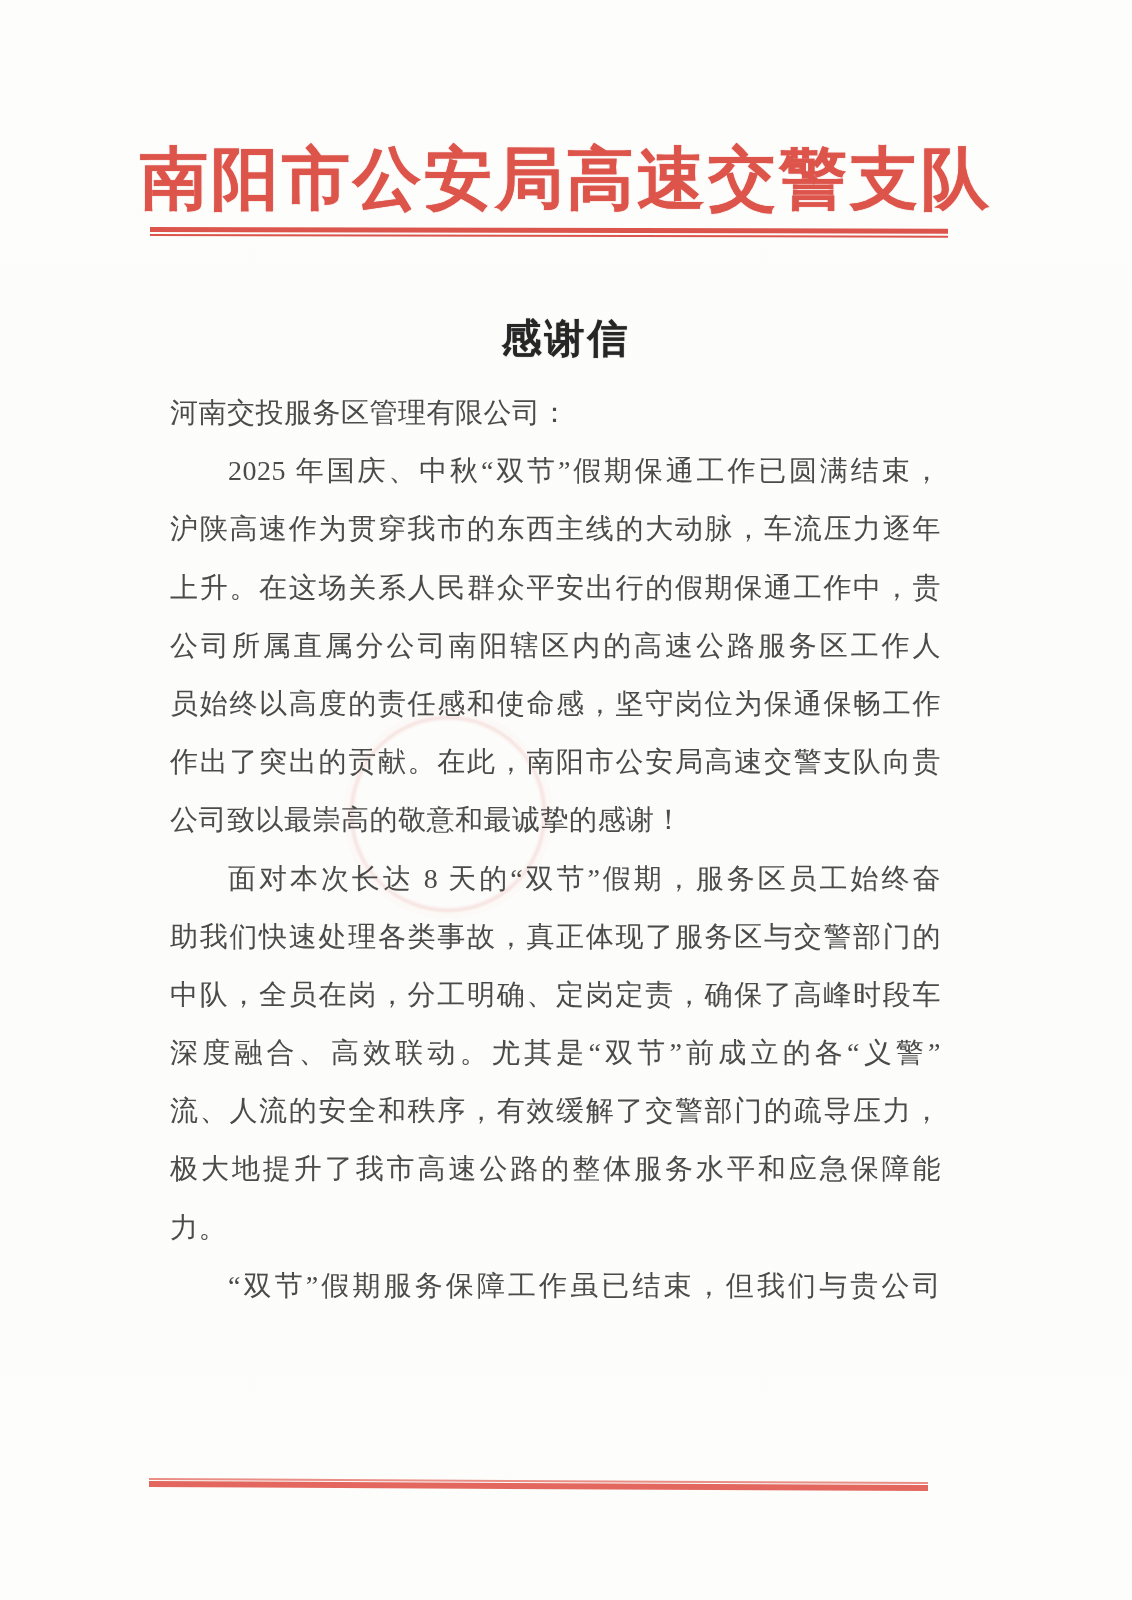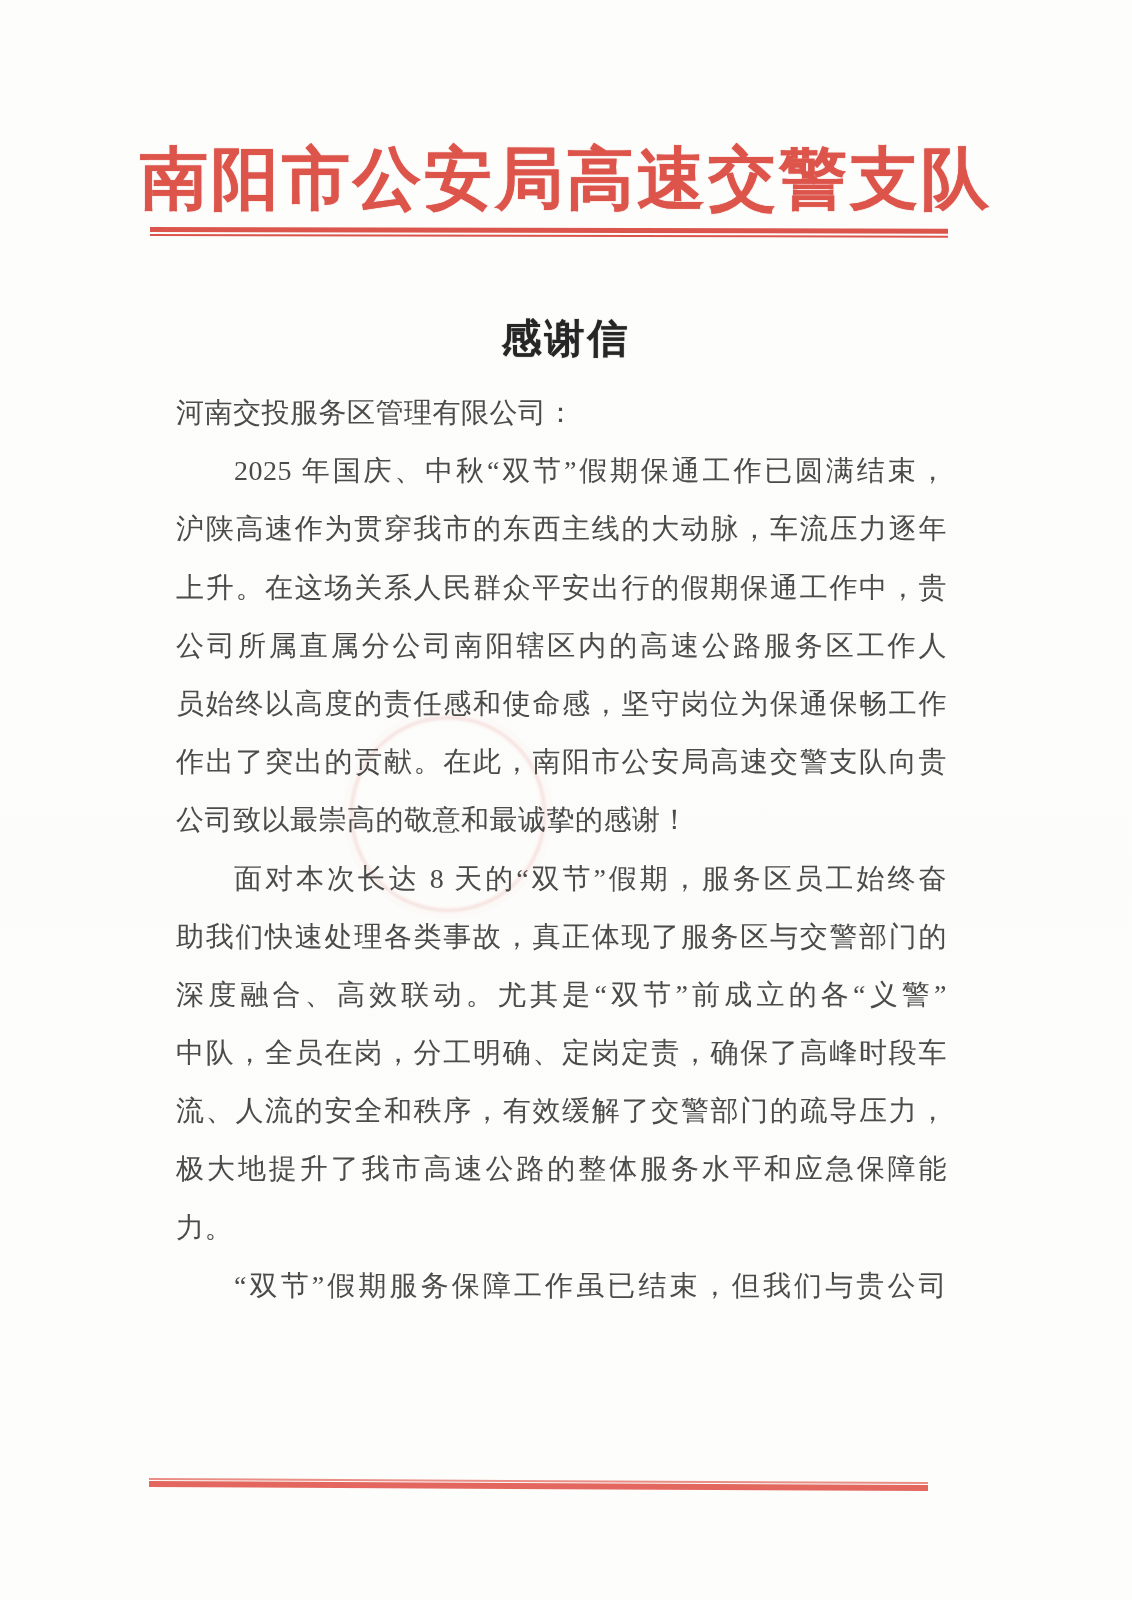--- a/index.html
+++ b/index.html
@@ -63,21 +63,21 @@
     letter-spacing: 3px;
     color: #262626;
     text-shadow: 0 0 1px rgba(30,30,30,0.7);
     margin-top: 32px;
   }
 
   
   .body-text {
     position: absolute;
     top: 384px;
-    left: 176px;
+    left: 170px;
     width: 771px;
     color: #4b4b49;
   }
   .body-line {
     height: 58.2px;
     line-height: 58.2px;
     font-size: 28px;
     letter-spacing: 0.5px;
     white-space: nowrap;
     text-align: left;
@@ -151,22 +151,22 @@
       <div class="body-line">河南交投服务区管理有限公司：</div>
       <div class="body-line indent justify">2025 年国庆、中秋“双节”假期保通工作已圆满结束，</div>
       <div class="body-line justify">沪陕高速作为贯穿我市的东西主线的大动脉，车流压力逐年</div>
       <div class="body-line justify">上升。在这场关系人民群众平安出行的假期保通工作中，贵</div>
       <div class="body-line justify">公司所属直属分公司南阳辖区内的高速公路服务区工作人</div>
       <div class="body-line justify">员始终以高度的责任感和使命感，坚守岗位为保通保畅工作</div>
       <div class="body-line justify">作出了突出的贡献。在此，南阳市公安局高速交警支队向贵</div>
       <div class="body-line">公司致以最崇高的敬意和最诚挚的感谢！</div>
       <div class="body-line indent justify">面对本次长达 8 天的“双节”假期，服务区员工始终奋</div>
       <div class="body-line justify">助我们快速处理各类事故，真正体现了服务区与交警部门的</div>
+      <div class="body-line justify">中队，全员在岗，分工明确、定岗定责，确保了高峰时段车</div>
       <div class="body-line justify">深度融合、高效联动。尤其是“双节”前成立的各“义警”</div>
-      <div class="body-line justify">中队，全员在岗，分工明确、定岗定责，确保了高峰时段车</div>
       <div class="body-line justify">流、人流的安全和秩序，有效缓解了交警部门的疏导压力，</div>
       <div class="body-line justify">极大地提升了我市高速公路的整体服务水平和应急保障能</div>
       <div class="body-line">力。</div>
       <div class="body-line indent justify">“双节”假期服务保障工作虽已结束，但我们与贵公司</div>
     </div>
 
   <div class="footer-rule">
     <div class="thin"></div>
     <div class="thick"></div>
   </div>

